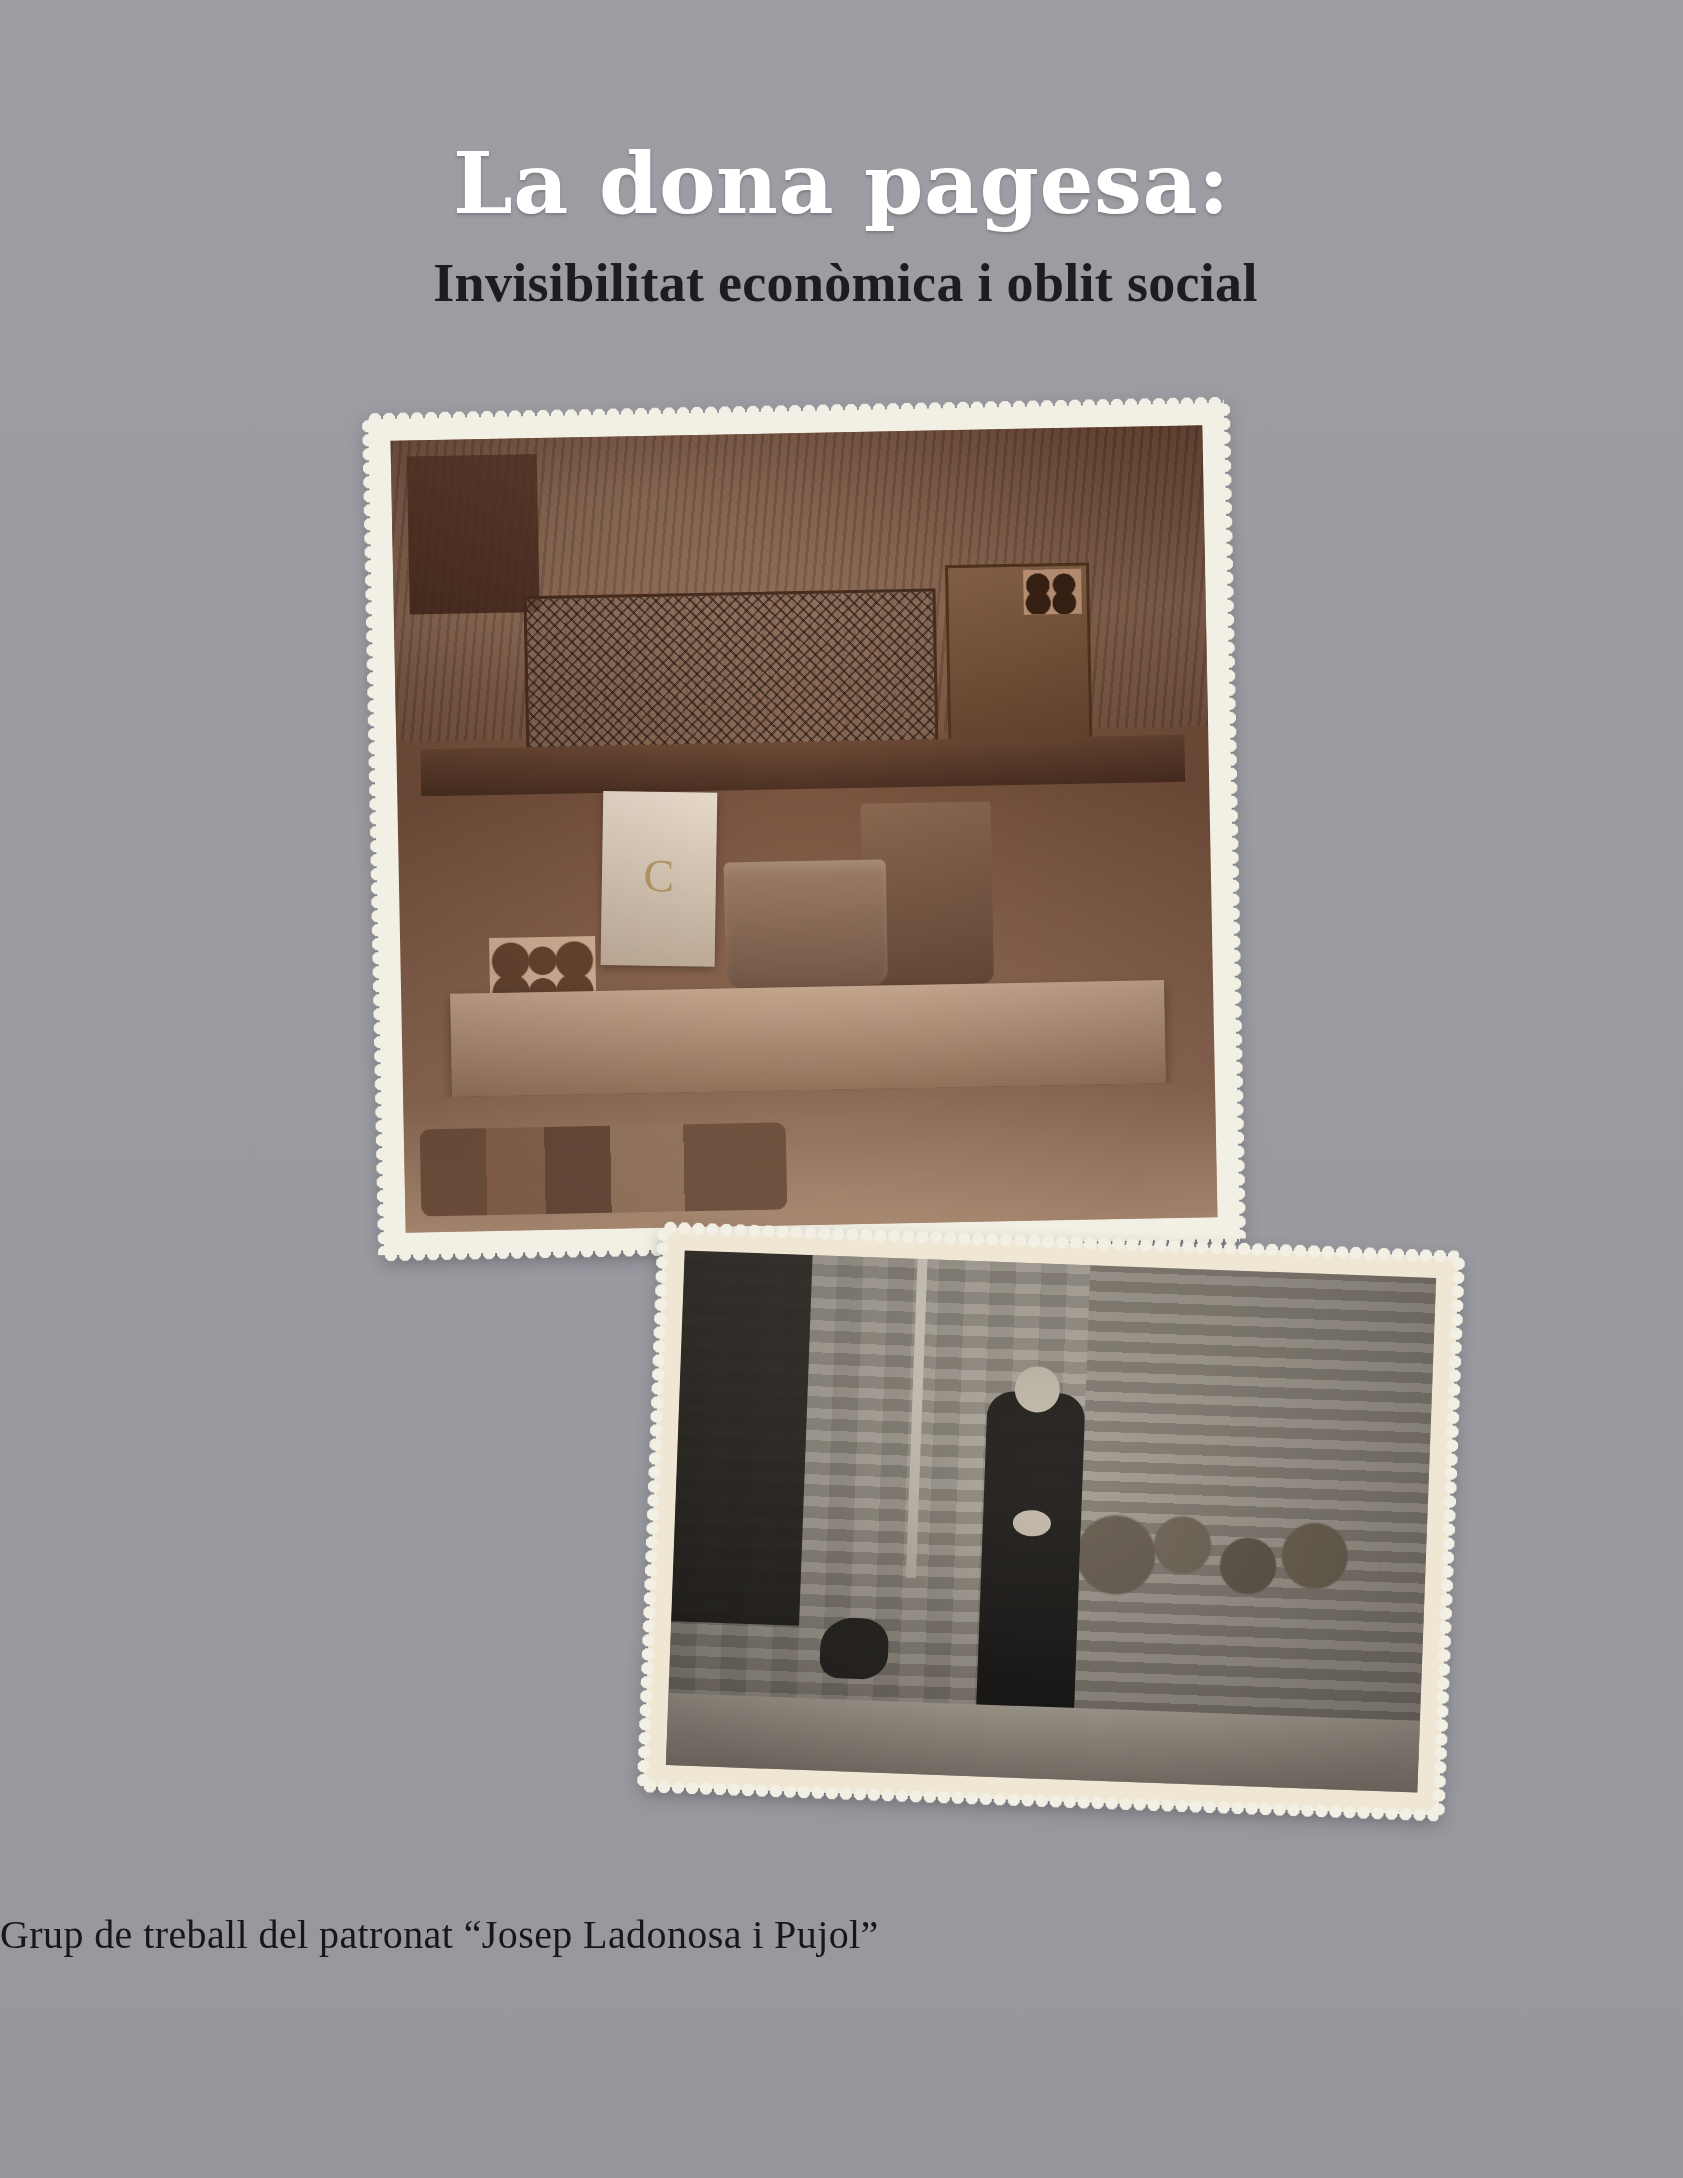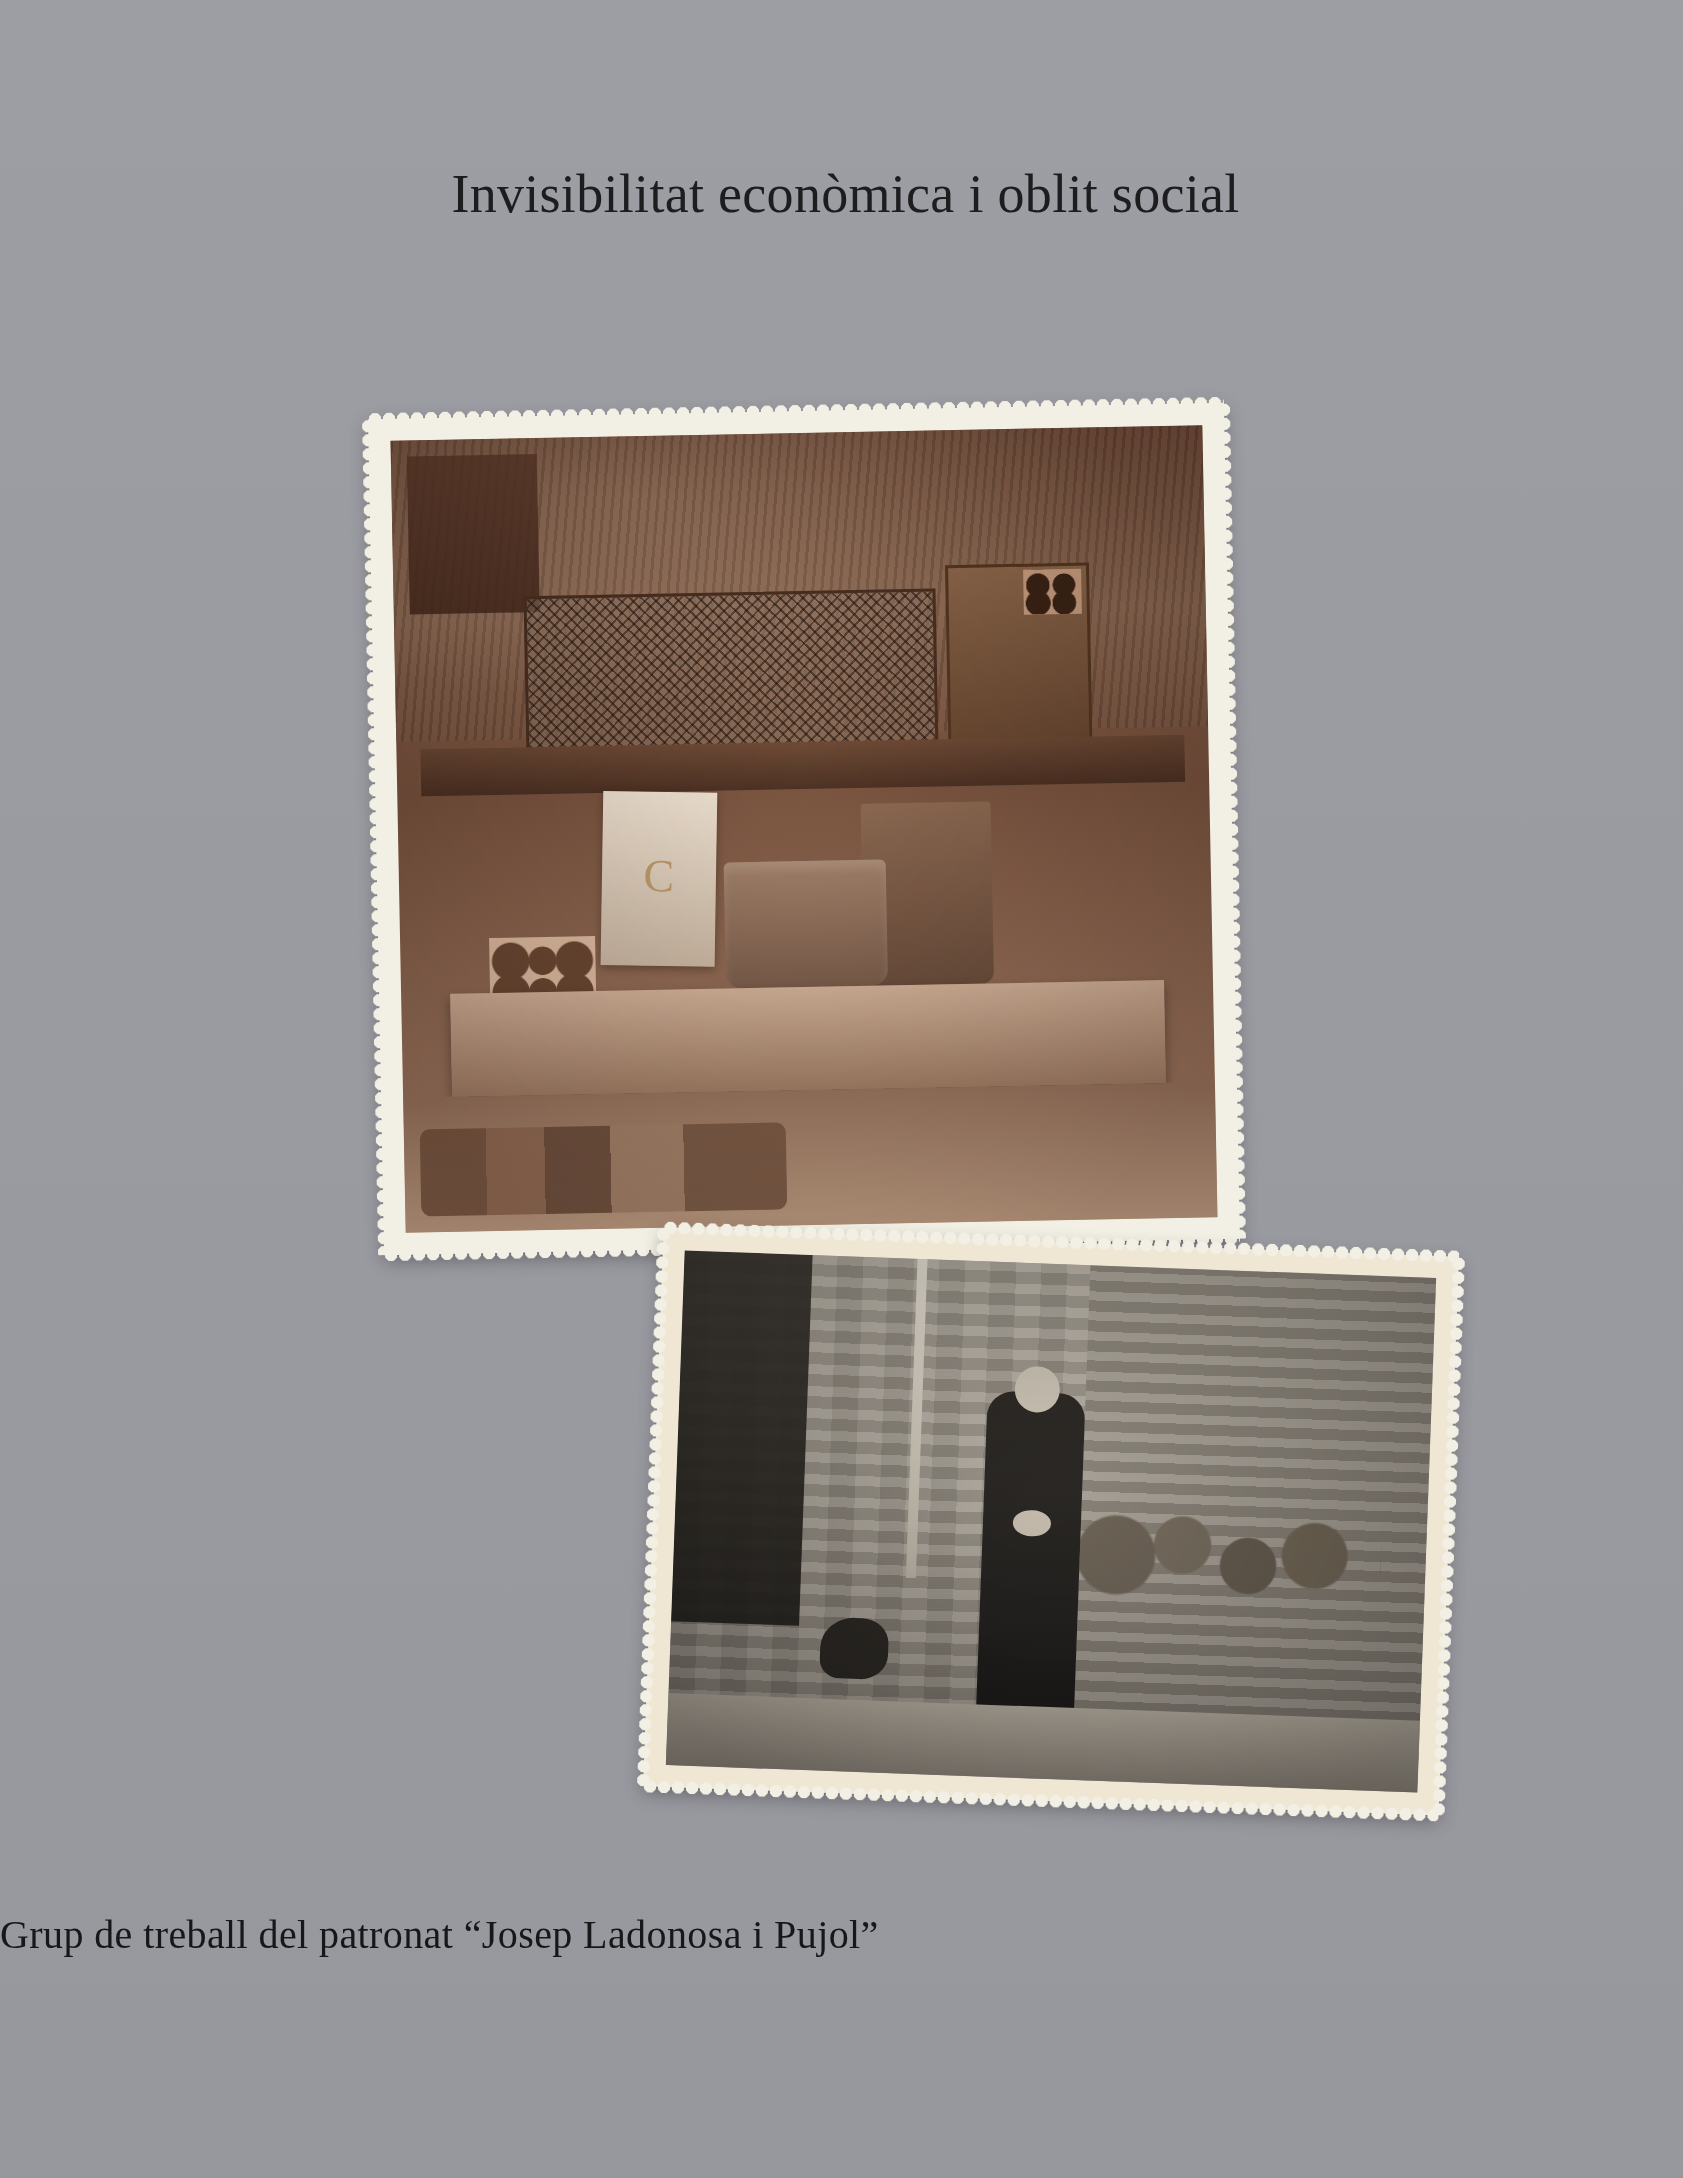--- a/index.html
+++ b/index.html
@@ -36,21 +36,21 @@
     font-weight: 700;
     font-size: 85px;
     line-height: 1.05;
     color: #ffffff;
     letter-spacing: 0.5px;
     margin: 0;
     text-shadow: 0 2px 3px rgba(60,60,65,0.35);
   }
   .subtitle {
     font-family: "Liberation Serif", serif;
-    font-weight: 400;
+    font-weight: 700;
     font-size: 54px;
     line-height: 1.15;
     color: #1d1d20;
     margin: 24px 0 0 8px;
     letter-spacing: 0.3px;
   }
 
   
   .photo-wrap {
     position: absolute;
@@ -283,20 +283,21 @@
     color: #17171a;
     letter-spacing: 0.4px;
   }
 </style>
 </head>
 <body>
 
 <div class="page">
 
   <div class="title-block">
+    <h1 class="main-title">La dona pagesa:</h1>
     <h2 class="subtitle">Invisibilitat econòmica i oblit social</h2>
   </div>
 
   <div class="photo-wrap" id="photo-barn">
     <div class="deckle">
       <span class="side-l"></span>
       <span class="side-r"></span>
       <div class="barn-img">
         <div class="barn-wall-top"></div>
         <div class="barn-door"></div>

